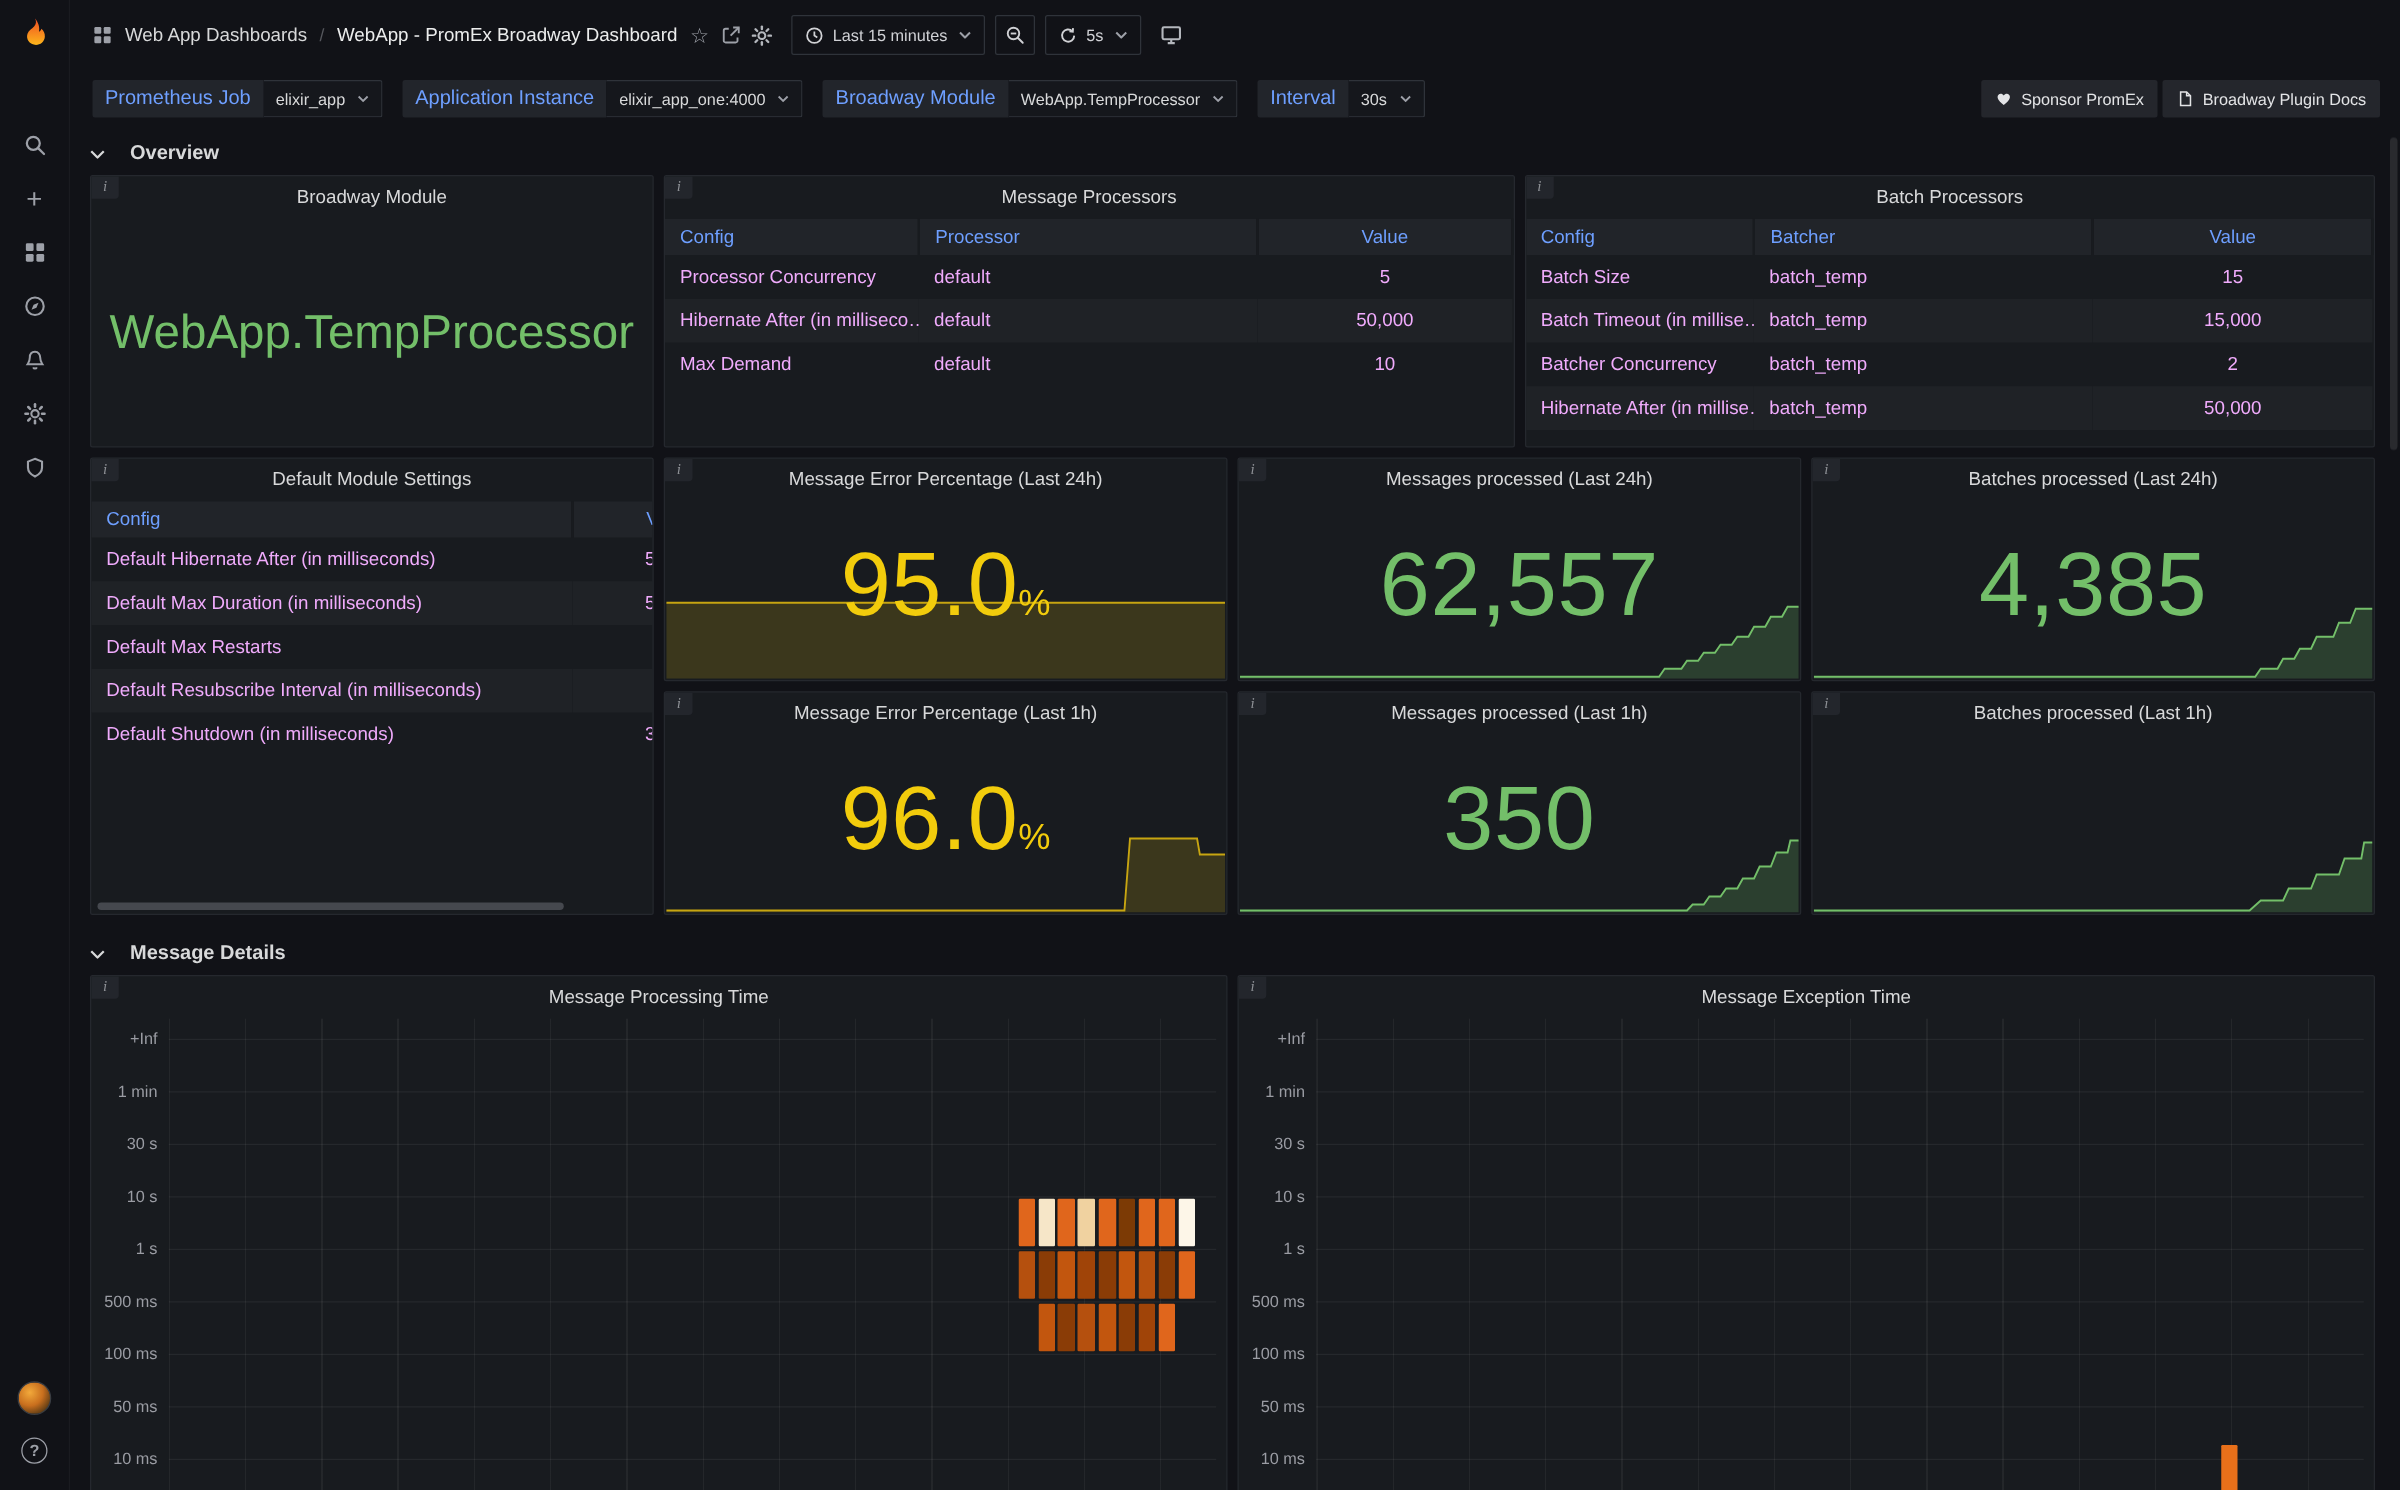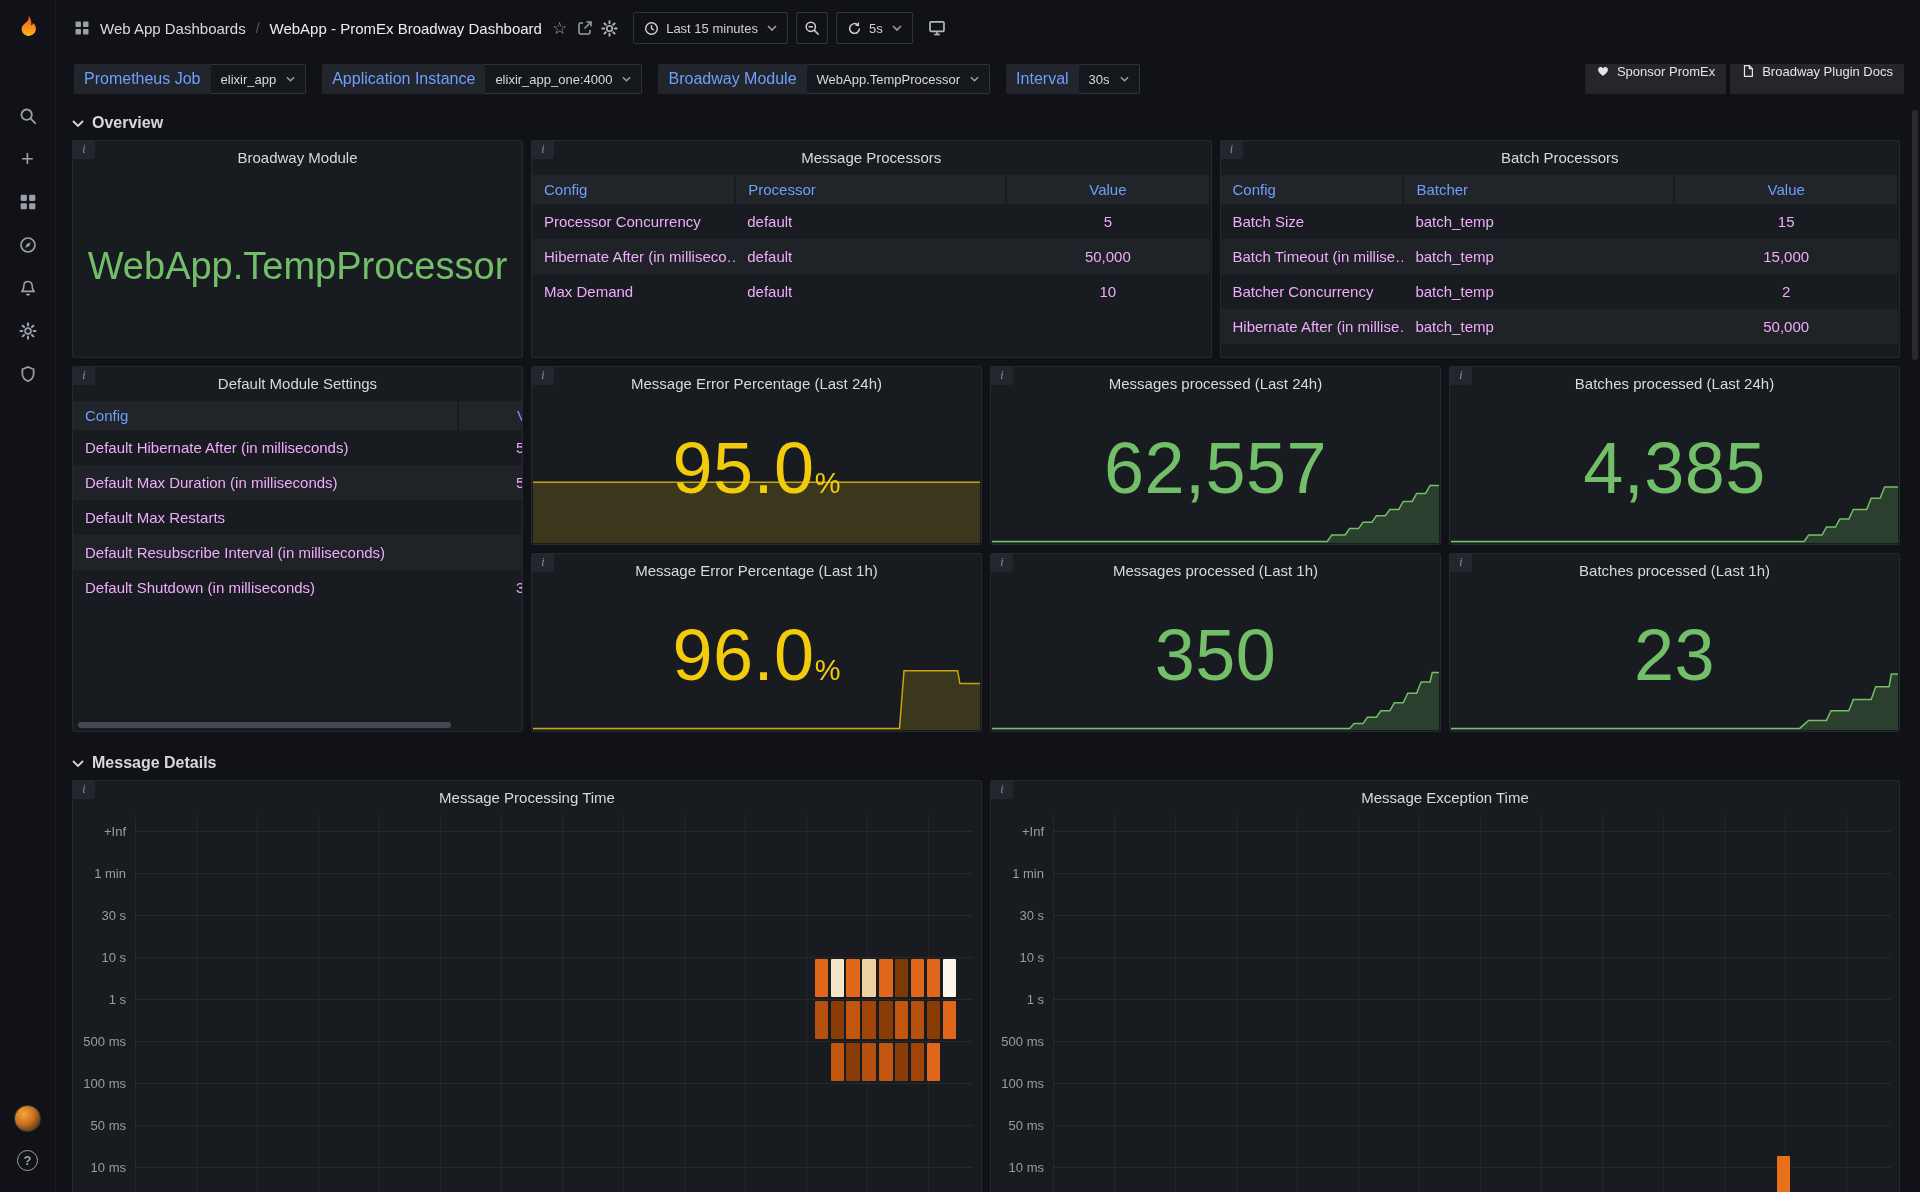--- a/index.html
+++ b/index.html
@@ -45,27 +45,27 @@
   .submenu { margin-left:56px; height:46px; display:flex; align-items:center;
     justify-content:space-between; padding:0 16px 0 18px; }
   .vars { display:flex; align-items:center; gap:16px; }
   .var-group { display:flex; align-items:stretch; height:30px; }
   .var-label { background:#22252b; color:#6e9fff; font-size:16px; display:flex; align-items:center;
     padding:0 10px; border-radius:2px 0 0 2px; white-space:nowrap; }
   .var-value { background:#15171c; border:1px solid #2f333a; border-left:none; color:#d8d9da;
     font-size:13px; display:flex; align-items:center; gap:8px; padding:0 10px; border-radius:0 2px 2px 0;
     cursor:pointer; white-space:nowrap; }
   .sub-links { display:flex; align-items:center; gap:4px; }
-  .link-btn { display:flex; gap:7px; height:30px; padding:0 11px;
+  .link-btn { display:flex; align-items:center; gap:7px; height:30px; padding:0 11px;
     background:#24262c; border:none; border-radius:2px; color:#e3e4e6; font-size:13px;
     font-family:inherit; cursor:pointer; white-space:nowrap; }
 
   
   .dash { margin-left:56px; padding:0 20px 0 16px; }
-  .section-head { height:34px; display:flex; align-items:center; gap:8px; margin-top:4px;
+  .section-head { height:34px; display:flex; align-items:center; gap:20px; margin-top:4px;
     font-size:16px; font-weight:700; color:#d8d9da; cursor:pointer; }
   .section-head .chev { color:#d8d9da; }
   .section-head.details { margin-top:14px; }
 
   .grid-overview { display:grid; grid-template-columns:repeat(24,1fr);
     grid-template-rows:218px 179px 179px; gap:8px; }
   .grid-details { display:grid; grid-template-columns:repeat(2,1fr); grid-auto-rows:520px; gap:8px; }
 
   .p-bm  { grid-area:1/1/2/7; }  .p-mp  { grid-area:1/7/2/16; }  .p-bp  { grid-area:1/16/2/25; }
   .p-dms { grid-area:2/1/4/7; }
@@ -550,23 +550,20 @@
 
     <div class="panel p-b1">
       <div class="panel-info">i</div>
       <div class="panel-title">Batches processed (Last 1h)</div>
       <div class="spark">
           <svg viewBox="0 0 100 40" preserveAspectRatio="none" style="width:100%;height:100%;display:block">
             <polygon points="0,39 78,39 80,34 84,34 85,28 89,28 90,21 94,21 95,13 98,13 98.5,5 100,5 100,40 0,40" fill="rgba(115,191,105,0.22)"></polygon>
             <polyline points="0,39 78,39 80,34 84,34 85,28 89,28 90,21 94,21 95,13 98,13 98.5,5 100,5" fill="none" stroke="#73bf69" stroke-width="1.5" vector-effect="non-scaling-stroke"></polyline>
           </svg>
         </div>
-      <div class="stat-body">
-        <div><span class="stat-value" style="color: rgb(115, 191, 105);">23</span></div>
-      </div>
     </div>
 
   </div>
 
   <div class="section-head details">
     <span class="chev">
       <svg viewBox="0 0 12 7" width="12" height="7" fill="none" stroke="currentColor" stroke-width="1.8">
           <path d="M1 1l5 5 5-5"></path>
         </svg>
     </span>

